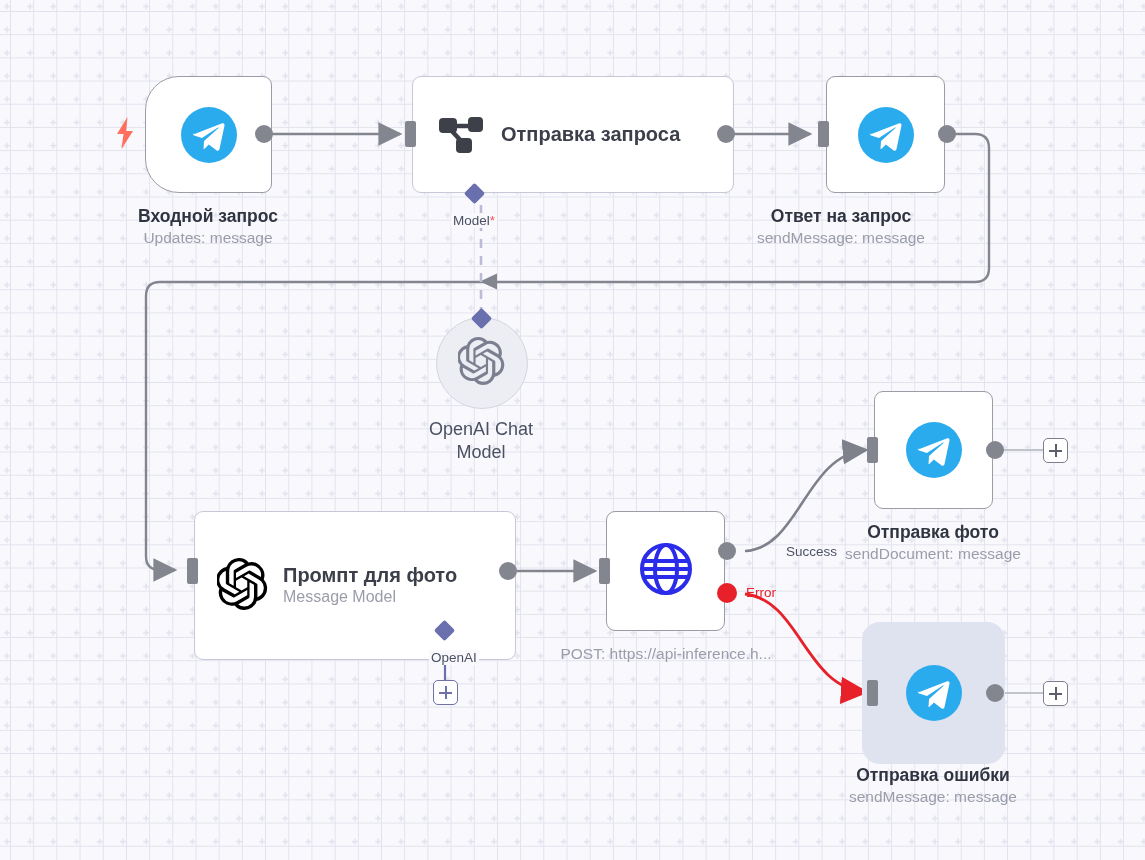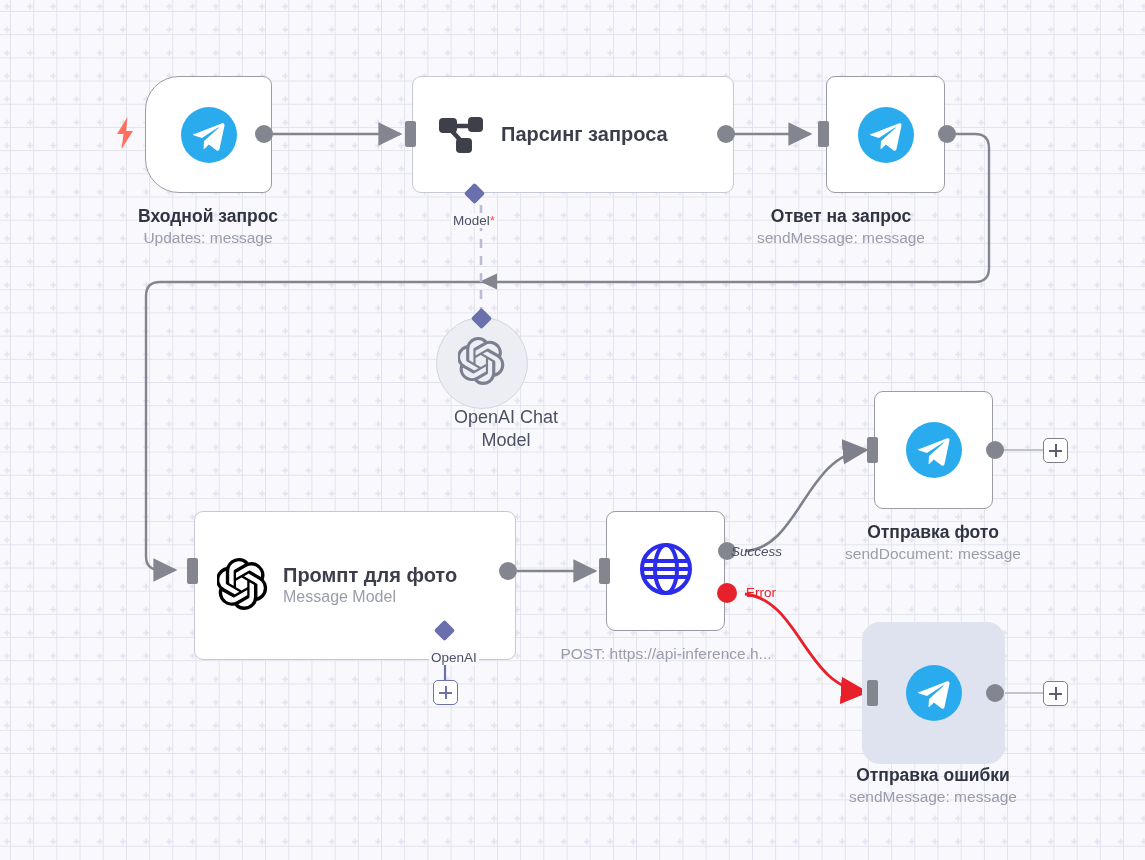--- a/index.html
+++ b/index.html
@@ -293,21 +293,21 @@
       <span>
         <svg width="52" height="52" viewBox="0 0 52 52">
           <rect x="4" y="11" width="18" height="15" rx="4" fill="#3e4049"></rect>
           <rect x="33" y="10" width="15" height="15" rx="4" fill="#3e4049"></rect>
           <rect x="21" y="31" width="16" height="15" rx="4" fill="#3e4049"></rect>
           <path d="M20 19 h15" stroke="#3e4049" stroke-width="4.5" fill="none"></path>
           <path d="M14 21 L28 36" stroke="#3e4049" stroke-width="4.5" fill="none"></path>
         </svg>
       </span>
       <div class="node-texts">
-        <div class="node-inner-title">Парсинг запроса</div>
+        <div class="node-inner-title">Отправка запроса</div>
       </div>
     </div>
   </div>
   <div class="port-in" style="left:405px; top:121px;"></div>
   <div class="port-out" style="left:717px; top:125px;"></div>
 
   <div class="diamond" style="left:467px; top:186px;"></div>
   <div class="sub-label" style="left:451px; top:213px;">
     <span>Model</span><span class="req-star">*</span>
   </div>
@@ -330,21 +330,21 @@
   </div>
 
   <div class="round-node" style="left:436px; top:317px;">
     <span>
       <svg width="48" height="48" viewBox="0 0 48 48">
         <path d="M43.2 19.6a11.9 11.9 0 0 0-1.02-9.77 12.04 12.04 0 0 0-12.96-5.77A11.93 11.93 0 0 0 20.2 0a12.05 12.05 0 0 0-11.49 8.33 11.92 11.92 0 0 0-7.96 5.78 12.04 12.04 0 0 0 1.48 14.1 11.9 11.9 0 0 0 1.02 9.78 12.04 12.04 0 0 0 12.96 5.77A11.92 11.92 0 0 0 25.2 48a12.05 12.05 0 0 0 11.5-8.34 11.92 11.92 0 0 0 7.95-5.78 12.04 12.04 0 0 0-1.47-14.1zM25.2 44.86a8.93 8.93 0 0 1-5.73-2.07l.28-.16 9.52-5.5c.49-.28.79-.8.78-1.36V22.36l4.02 2.33c.05.02.07.06.08.11v11.12a8.97 8.97 0 0 1-8.95 8.94zM5.97 36.65a8.93 8.93 0 0 1-1.07-6l.28.17 9.53 5.5c.48.28 1.08.28 1.56 0l11.63-6.71v4.64c0 .05-.02.1-.06.13l-9.63 5.56a8.97 8.97 0 0 1-12.24-3.3zM3.47 15.8a8.93 8.93 0 0 1 4.67-3.93v11.32c0 .55.3 1.07.78 1.35l11.58 6.68-4.02 2.32a.15.15 0 0 1-.14.01L6.6 28.0a8.97 8.97 0 0 1-3.3-12.2zm33.07 7.7l-11.63-6.75 4.02-2.32a.15.15 0 0 1 .14-.01l9.63 5.56a8.95 8.95 0 0 1-1.38 16.14V24.8c0-.55-.29-1.07-.77-1.35zm4-6.02l-.28-.17-9.51-5.54a1.55 1.55 0 0 0-1.57 0L17.56 18.5v-4.65c0-.5.02-.1.06-.12l9.63-5.56a8.96 8.96 0 0 1 13.3 9.28zM15.37 25.65l-4.02-2.32a.15.15 0 0 1-.08-.12V12.1a8.96 8.96 0 0 1 14.69-6.87l-.28.16-9.52 5.5c-.49.28-.79.8-.78 1.36l-.01 13.4zm2.18-4.7l5.18-2.99 5.19 2.99v5.99l-5.19 2.99-5.18-3z" fill="#7b7f90"></path>
       </svg>
     </span>
   </div>
   <div class="diamond" style="left:474px; top:311px;"></div>
-  <div class="node-caption" style="left:381px; top:406px; width:200px;margin-left:25px;">
+  <div class="node-caption" style="left:381px; top:418px; width:200px;">
     <div class="cap-title" style="font-weight:normal; font-size:18px; color:#4b5163;">OpenAI Chat</div>
     <div class="cap-title" style="font-weight:normal; font-size:18px; color:#4b5163;">Model</div>
   </div>
 
   <div class="node lightnode" style="left:194px; top:511px; width:322px; height:149px;">
     <div class="node-inner">
       <span>
         <svg width="52" height="52" viewBox="0 0 48 48">
           <path d="M43.2 19.6a11.9 11.9 0 0 0-1.02-9.77 12.04 12.04 0 0 0-12.96-5.77A11.93 11.93 0 0 0 20.2 0a12.05 12.05 0 0 0-11.49 8.33 11.92 11.92 0 0 0-7.96 5.78 12.04 12.04 0 0 0 1.48 14.1 11.9 11.9 0 0 0 1.02 9.78 12.04 12.04 0 0 0 12.96 5.77A11.92 11.92 0 0 0 25.2 48a12.05 12.05 0 0 0 11.5-8.34 11.92 11.92 0 0 0 7.95-5.78 12.04 12.04 0 0 0-1.47-14.1zM25.2 44.86a8.93 8.93 0 0 1-5.73-2.07l.28-.16 9.52-5.5c.49-.28.79-.8.78-1.36V22.36l4.02 2.33c.05.02.07.06.08.11v11.12a8.97 8.97 0 0 1-8.95 8.94zM5.97 36.65a8.93 8.93 0 0 1-1.07-6l.28.17 9.53 5.5c.48.28 1.08.28 1.56 0l11.63-6.71v4.64c0 .05-.02.1-.06.13l-9.63 5.56a8.97 8.97 0 0 1-12.24-3.3zM3.47 15.8a8.93 8.93 0 0 1 4.67-3.93v11.32c0 .55.3 1.07.78 1.35l11.58 6.68-4.02 2.32a.15.15 0 0 1-.14.01L6.6 28.0a8.97 8.97 0 0 1-3.3-12.2zm33.07 7.7l-11.63-6.75 4.02-2.32a.15.15 0 0 1 .14-.01l9.63 5.56a8.95 8.95 0 0 1-1.38 16.14V24.8c0-.55-.29-1.07-.77-1.35zm4-6.02l-.28-.17-9.51-5.54a1.55 1.55 0 0 0-1.57 0L17.56 18.5v-4.65c0-.5.02-.1.06-.12l9.63-5.56a8.96 8.96 0 0 1 13.3 9.28zM15.37 25.65l-4.02-2.32a.15.15 0 0 1-.08-.12V12.1a8.96 8.96 0 0 1 14.69-6.87l-.28.16-9.52 5.5c-.49.28-.79.8-.78 1.36l-.01 13.4zm2.18-4.7l5.18-2.99 5.19 2.99v5.99l-5.19 2.99-5.18-3z" fill="#000000"></path>
         </svg>
@@ -369,21 +369,21 @@
         <svg width="56" height="56" viewBox="0 0 56 56">
           <circle cx="28" cy="28" r="24" fill="none" stroke="#2b2bea" stroke-width="4"></circle>
           <ellipse cx="28" cy="28" rx="11" ry="24" fill="none" stroke="#2b2bea" stroke-width="4"></ellipse>
           <path d="M5 20 h46 M5 36 h46 M4 28 h48" stroke="#2b2bea" stroke-width="4" fill="none"></path>
         </svg>
       </span>
     </div>
   </div>
   <div class="port-in" style="left:599px; top:558px;"></div>
   <div class="port-out" style="left:718px; top:542px;"></div>
-  <div class="port-label" style="left:731px; top:544px;font-style:italic;">Success</div>
+  <div class="port-label" style="left:786px; top:544px;">Success</div>
   <div class="port-out error" style="left:717px; top:583px;"></div>
   <div class="port-label err" style="left:746px; top:585px;">Error</div>
   <div class="node-caption" style="left:536px; top:644px; width:260px;">
     <div class="cap-sub">POST: https://api-inference.h...</div>
   </div>
 
   <div class="node square" style="left:874px; top:391px; width:119px; height:118px;">
     <div class="node-inner">
       <span>
         <svg class="tg-icon" width="56" height="56" viewBox="0 0 56 56">

